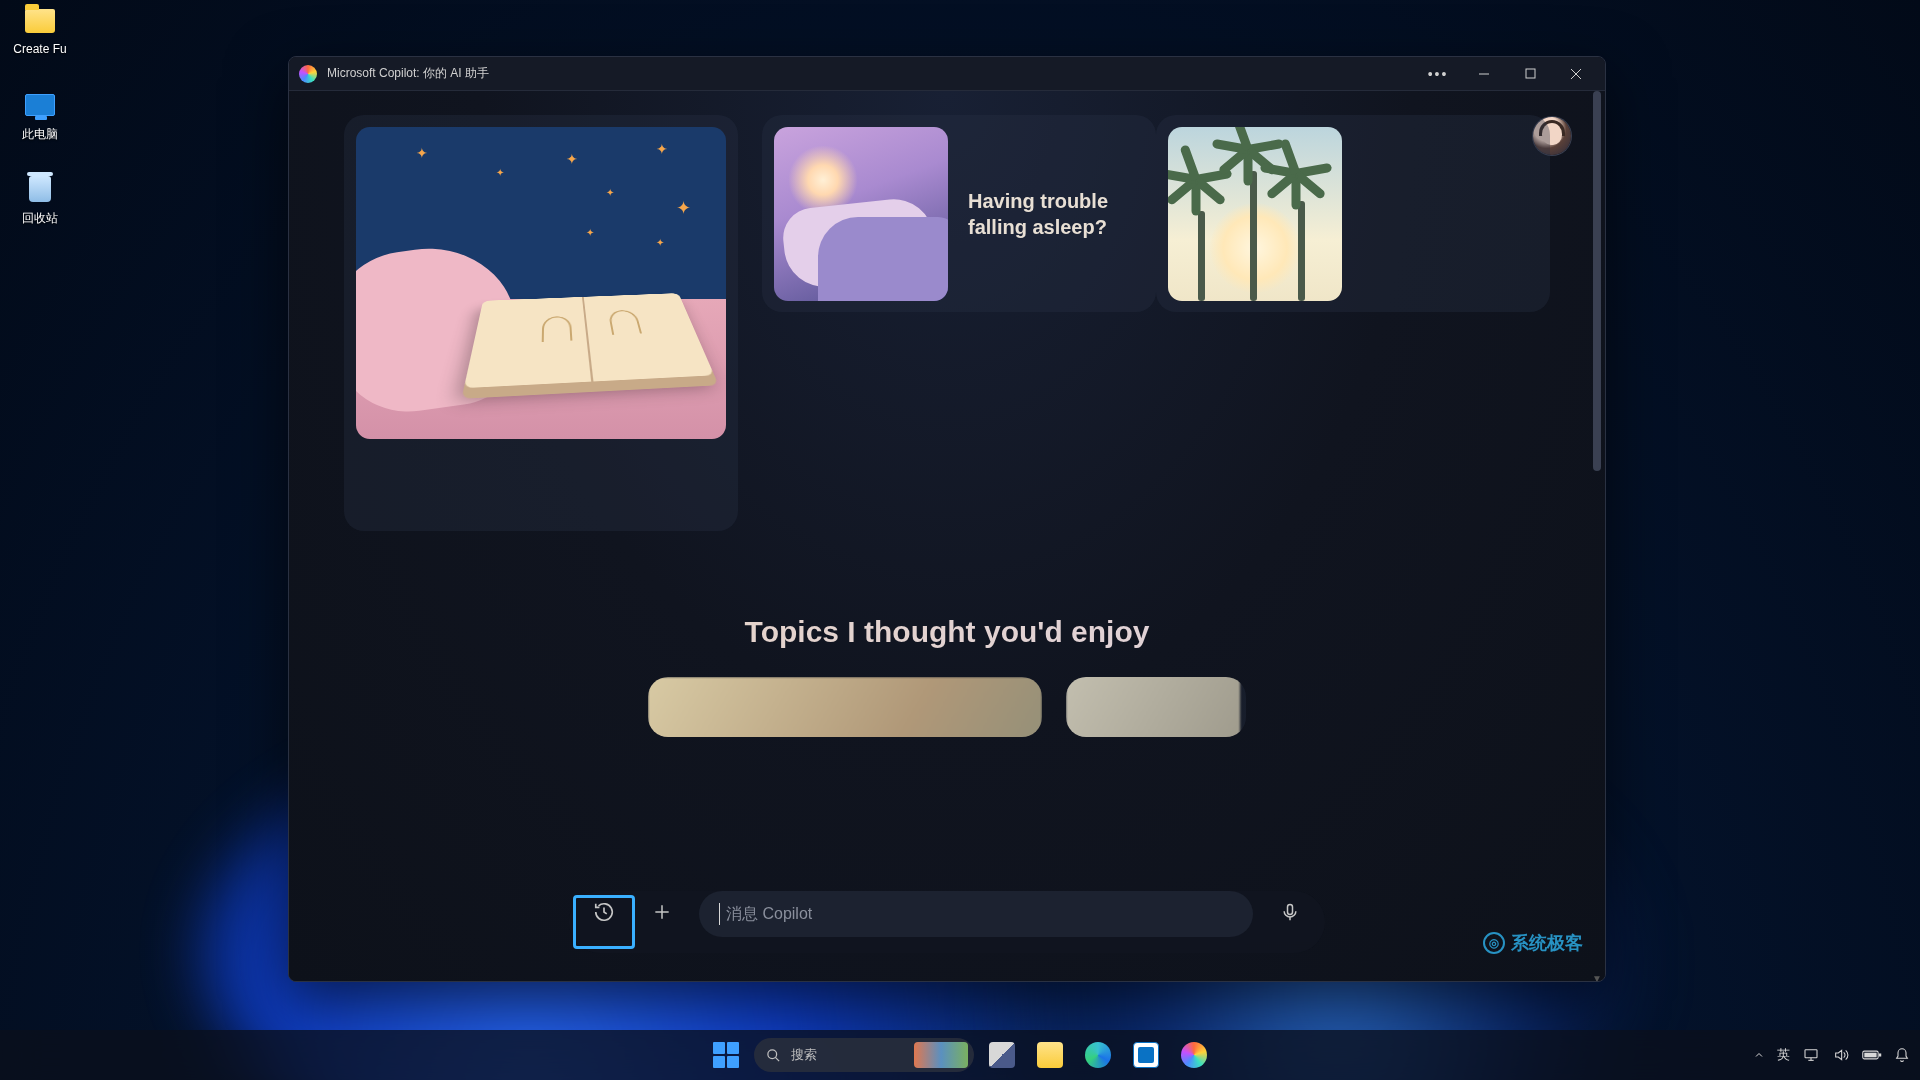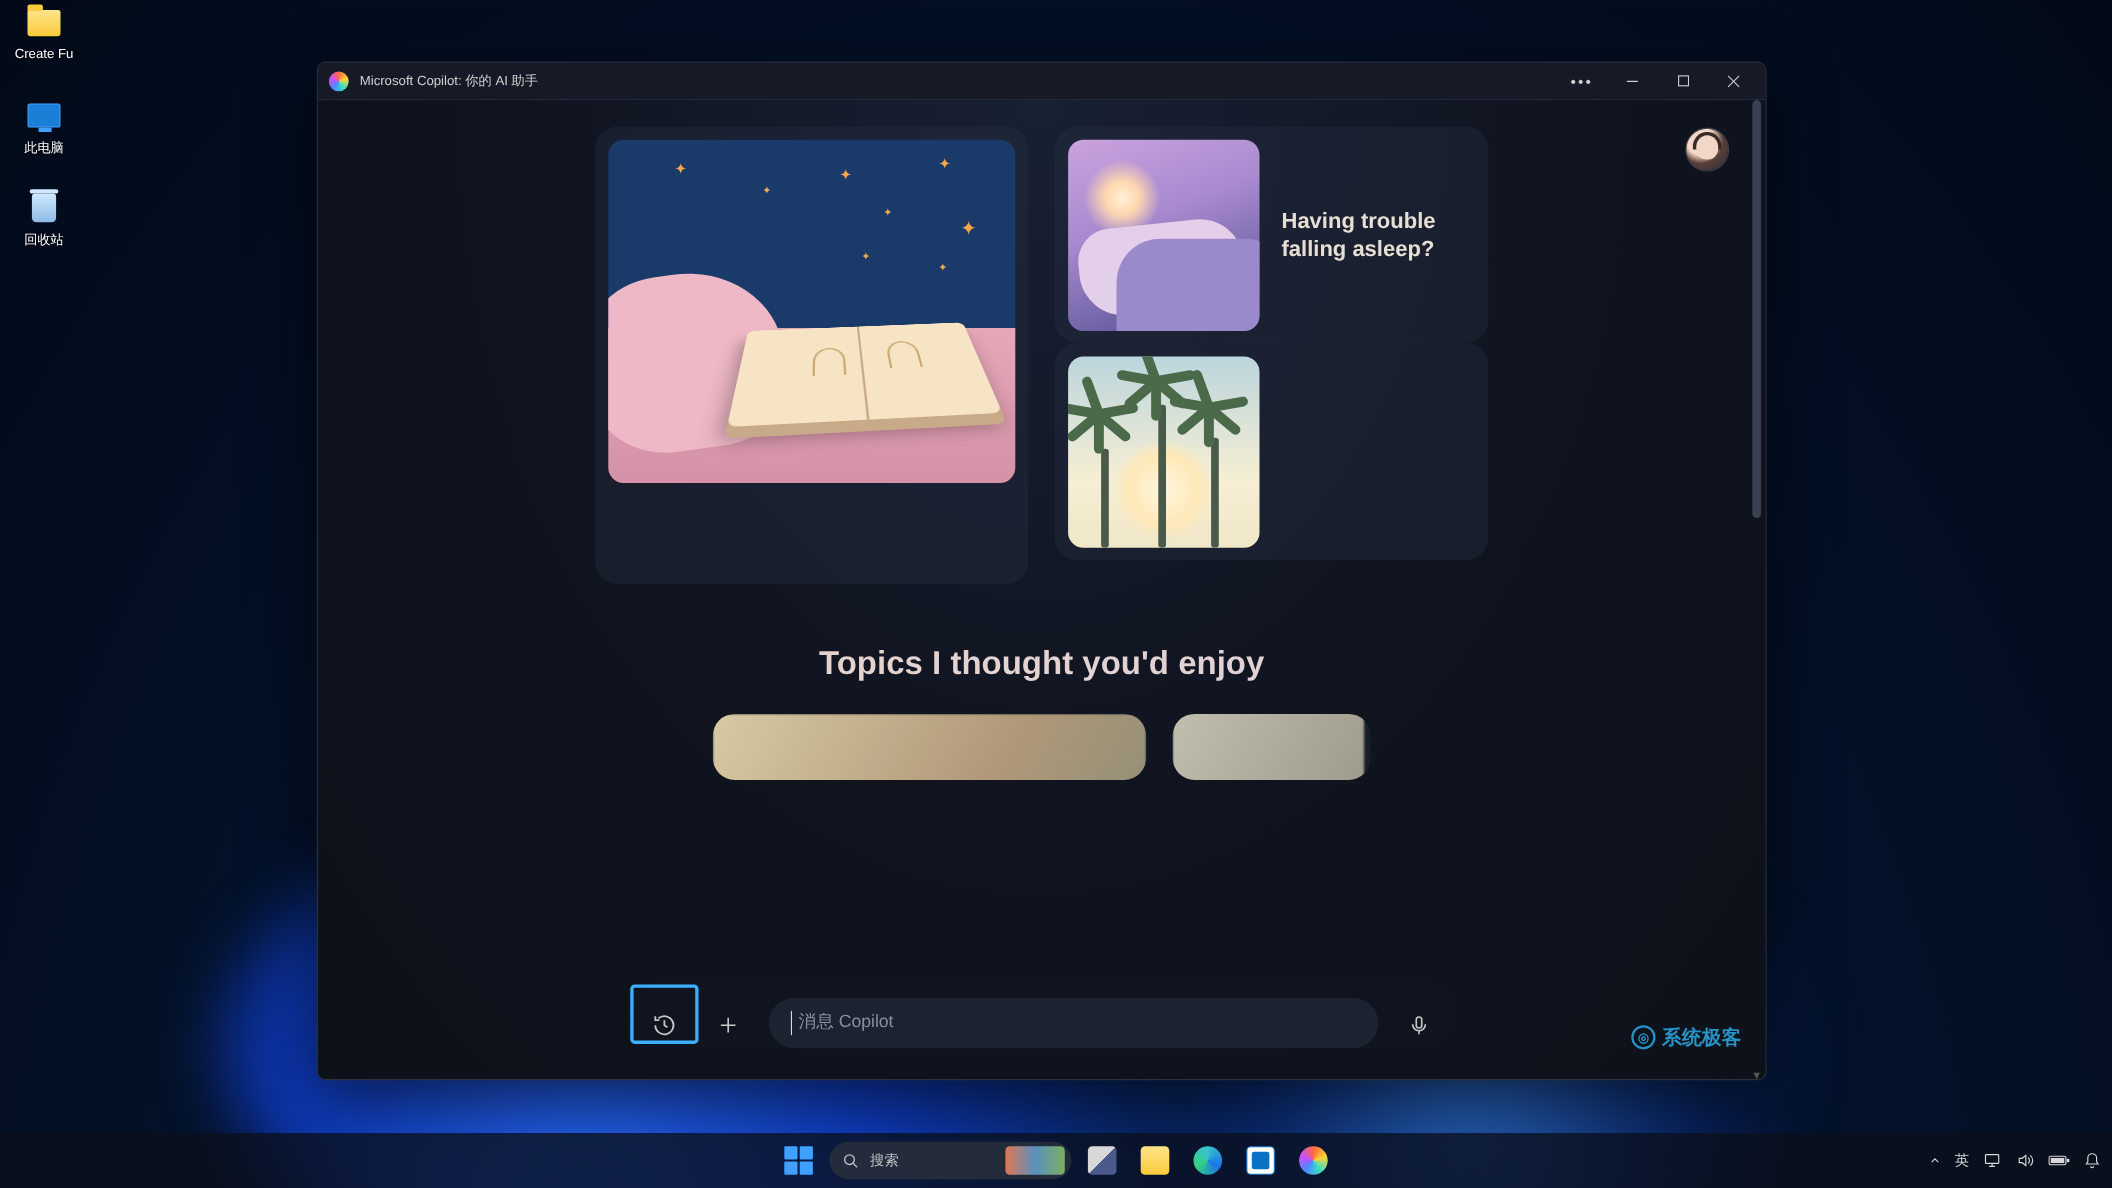--- a/index.html
+++ b/index.html
@@ -73,29 +73,29 @@
   .scrollbar .arrow.up{top:-2px;} .scrollbar .arrow.down{bottom:-2px;}
 
   .avatar{position:absolute;top:26px;right:34px;width:38px;height:38px;border-radius:50%;overflow:hidden;cursor:pointer;
     background:radial-gradient(circle at 35% 30%, #f3d7c8 0%, #f3d7c8 35%, #5a4038 55%, #2b2a3b 100%);
     box-shadow:0 0 0 1px #3a4052;}
   .avatar .face{position:absolute;top:6px;left:9px;width:20px;height:22px;background:#f2d6c6;border-radius:50% 50% 45% 45%;}
   .avatar .hair{position:absolute;top:3px;left:6px;width:26px;height:16px;background:#3a2a24;border-radius:14px 14px 0 0;}
 
   h1.heading{font-size:42px;font-weight:600;text-align:center;margin:28px 0 40px;
     background:linear-gradient(90deg,#f4d7c0,#f0d8d2,#d6cfe4);-webkit-background-clip:text;background-clip:text;color:transparent;}
-  h2.heading{font-size:30px;font-weight:600;text-align:center;margin:56px 0 28px;
+  h2.heading{font-size:30px;font-weight:600;text-align:center;margin:84px 0 28px;
     background:linear-gradient(90deg,#e8d5c2,#ddd0e0);-webkit-background-clip:text;background-clip:text;color:transparent;}
 
   .cards{display:flex;gap:24px;justify-content:center;padding:0 40px;}
   .card{background:rgba(40,48,70,.35);border-radius:20px;padding:12px;cursor:pointer;}
   .card.large{width:394px;height:416px;display:flex;flex-direction:column;}
   .card.large .art{flex:0 0 312px;border-radius:14px;position:relative;overflow:hidden;}
   .card.large .caption{padding:14px 8px 4px;font-size:23px;font-weight:600;color:#e8dfd4;}
-  .col{display:flex;flex-direction:column;}
+  .col{display:flex;flex-direction:row;}
   .card.small{width:394px;height:197px;display:flex;align-items:center;gap:20px;}
   .card.small .art{flex:0 0 174px;height:174px;border-radius:14px;position:relative;overflow:hidden;}
   .card.small .caption{font-size:20px;font-weight:600;line-height:1.3;color:#e8dfd4;padding-right:10px;}
 
   
   .art-journal{background:linear-gradient(180deg,#1a3a6a 0%, #1a3a6a 55%, #e6a8b8 55%, #d491a8 100%);}
   .art-journal .pillow{position:absolute;left:-20px;bottom:30px;width:180px;height:160px;background:#efb8c6;border-radius:40% 50% 35% 40%;transform:rotate(-8deg);}
   .art-journal .book{position:absolute;right:30px;bottom:40px;width:220px;height:130px;background:#f6e4c4;border-radius:8px;transform:perspective(400px) rotateX(50deg) rotateZ(-4deg);box-shadow:0 12px 0 #c8aa88, -4px 14px 18px rgba(0,0,0,.3);}
   .art-journal .book::before{content:"";position:absolute;left:50%;top:0;bottom:0;width:2px;background:#c8aa88;}
   .art-journal .flower{position:absolute;width:30px;height:40px;border:2px solid #caa870;border-radius:50% 50% 0 0;border-bottom:none;}
@@ -118,21 +118,21 @@
   .card.peek.large{width:394px;}
   .card.peek.small{width:394px;}
   .peek .art{height:100%;border-radius:14px 14px 0 0;}
   .art-blur1{background:linear-gradient(120deg,#d8caa4,#b09878,#7a8878);filter:blur(1px);}
   .art-blur2{background:linear-gradient(120deg,#c8c4b4,#9a9688);filter:blur(1px);}
 
   
   .inputbar{
     position:absolute;left:50%;bottom:28px;transform:translateX(-50%);
     width:756px;height:62px;background:rgba(18,22,32,.75);
-    border-radius:34px;display:flex;align-items:flex-end;padding:0 14px;gap:16px;
+    border-radius:34px;display:flex;align-items:flex-start;padding:0 14px;gap:16px;
     backdrop-filter:blur(6px);
   }
   .inputbar .highlight-box{position:absolute;left:4px;top:4px;width:62px;height:54px;border:3px solid #3ab0ff;border-radius:4px;pointer-events:none;}
   .iconbtn{width:42px;height:42px;border-radius:50%;display:flex;align-items:center;justify-content:center;color:#c6c6c6;cursor:pointer;}
   .pill{flex:1;height:46px;background:#1c2230;border-radius:26px;display:flex;align-items:center;padding:0 20px;}
   .pill input{flex:1;background:transparent;border:none;outline:none;color:#d8d8d8;font-size:16px;}
   .pill input::placeholder{color:#8a8f9c;}
   .caret{width:1px;height:22px;background:#d8d8d8;margin-right:6px;animation:blink 1s steps(1) infinite;}
   @keyframes blink{50%{opacity:0;}}
 

